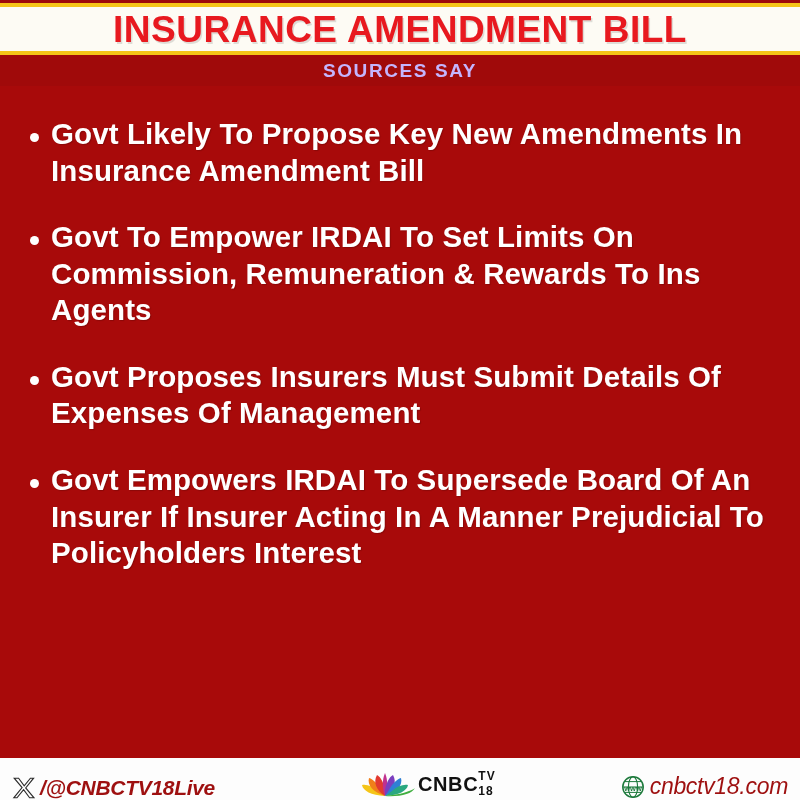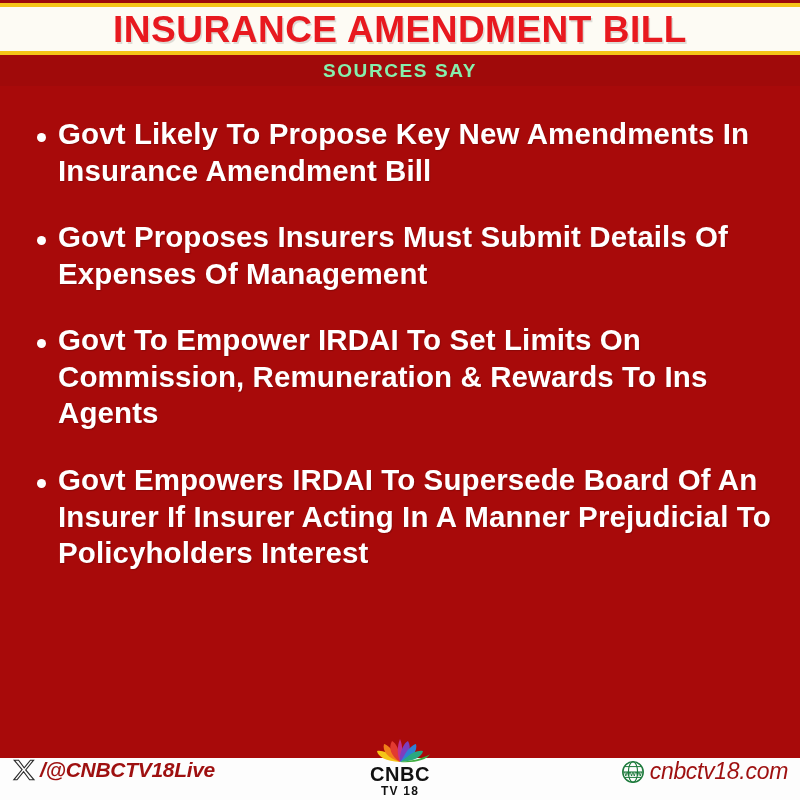--- a/index.html
+++ b/index.html
@@ -45,35 +45,34 @@
     font-family:"Liberation Sans Narrow","Liberation Sans", sans-serif;
   }
   .subtitle-bar {
     background:#a00a0a;
     height:31px;
     display:flex;
     align-items:center;
     justify-content:center;
   }
   .subtitle-text {
-    color:#86efac;
+    color:#c4b5fd;
     font-size:19px;
     font-weight:bold;
     letter-spacing:1.6px;
     white-space:nowrap;
   }
 
   
   .bullets {
     flex:1 1 auto;
     padding:30px 24px 0 24px;
     display:flex;
     flex-direction:column;
     justify-content:flex-start;
-    margin-left:7px;
   }
   .bullet-row {
     display:flex;
     align-items:flex-start;
     margin-bottom:30px;
   }
   .bullet-dot {
     flex:0 0 auto;
     width:9px; height:9px;
     border-radius:50%;
@@ -88,21 +87,21 @@
     letter-spacing:0.1px;
     text-shadow:1px 1px 1px rgba(0,0,0,0.18);
   }
 
   
   .footer {
     flex:0 0 auto;
     height:42px;
     background:#fdfdfd;
     display:flex;
-    align-items:flex-start;
+    align-items:flex-end;
     justify-content:space-between;
     padding:0 12px;
   }
   .footer-left, .footer-right {
     display:flex;
     align-items:center;
     gap:4px;
   }
   .x-logo { display:block; }
   .handle-text {
@@ -124,21 +123,21 @@
   .globe-icon { display:block; }
 
   
   .cnbc-logo {
     position:absolute;
     left:50%;
     transform:translateX(-50%);
     bottom:2px;
     width:96px;
     display:flex;
-    flex-direction:column;
+    flex-direction:row;
     align-items:center;
   }
   .peacock { display:block; margin-bottom:1px; }
   .cnbc-word {
     color:#111111;
     font-size:20px;
     font-weight:bold;
     letter-spacing:0.6px;
     line-height:1;
   }
@@ -166,26 +165,26 @@
 
   <div class="bullets">
 
     <div class="bullet-row">
       <span class="bullet-dot"></span>
       <span class="bullet-text">Govt Likely To Propose Key New Amendments In Insurance Amendment Bill</span>
     </div>
 
     <div class="bullet-row">
       <span class="bullet-dot"></span>
+      <span class="bullet-text">Govt To Empower IRDAI To Set Limits On Commission, Remuneration &amp; Rewards To Ins Agents</span>
+    </div>
+
+    <div class="bullet-row">
+      <span class="bullet-dot"></span>
       <span class="bullet-text">Govt Proposes Insurers Must Submit Details Of Expenses Of Management</span>
-    </div>
-
-    <div class="bullet-row">
-      <span class="bullet-dot"></span>
-      <span class="bullet-text">Govt To Empower IRDAI To Set Limits On Commission, Remuneration &amp; Rewards To Ins Agents</span>
     </div>
 
     <div class="bullet-row">
       <span class="bullet-dot"></span>
       <span class="bullet-text">Govt Empowers IRDAI To Supersede Board Of An Insurer If Insurer Acting In A Manner Prejudicial To Policyholders Interest</span>
     </div>
 
   </div>
 
   <div class="footer">

